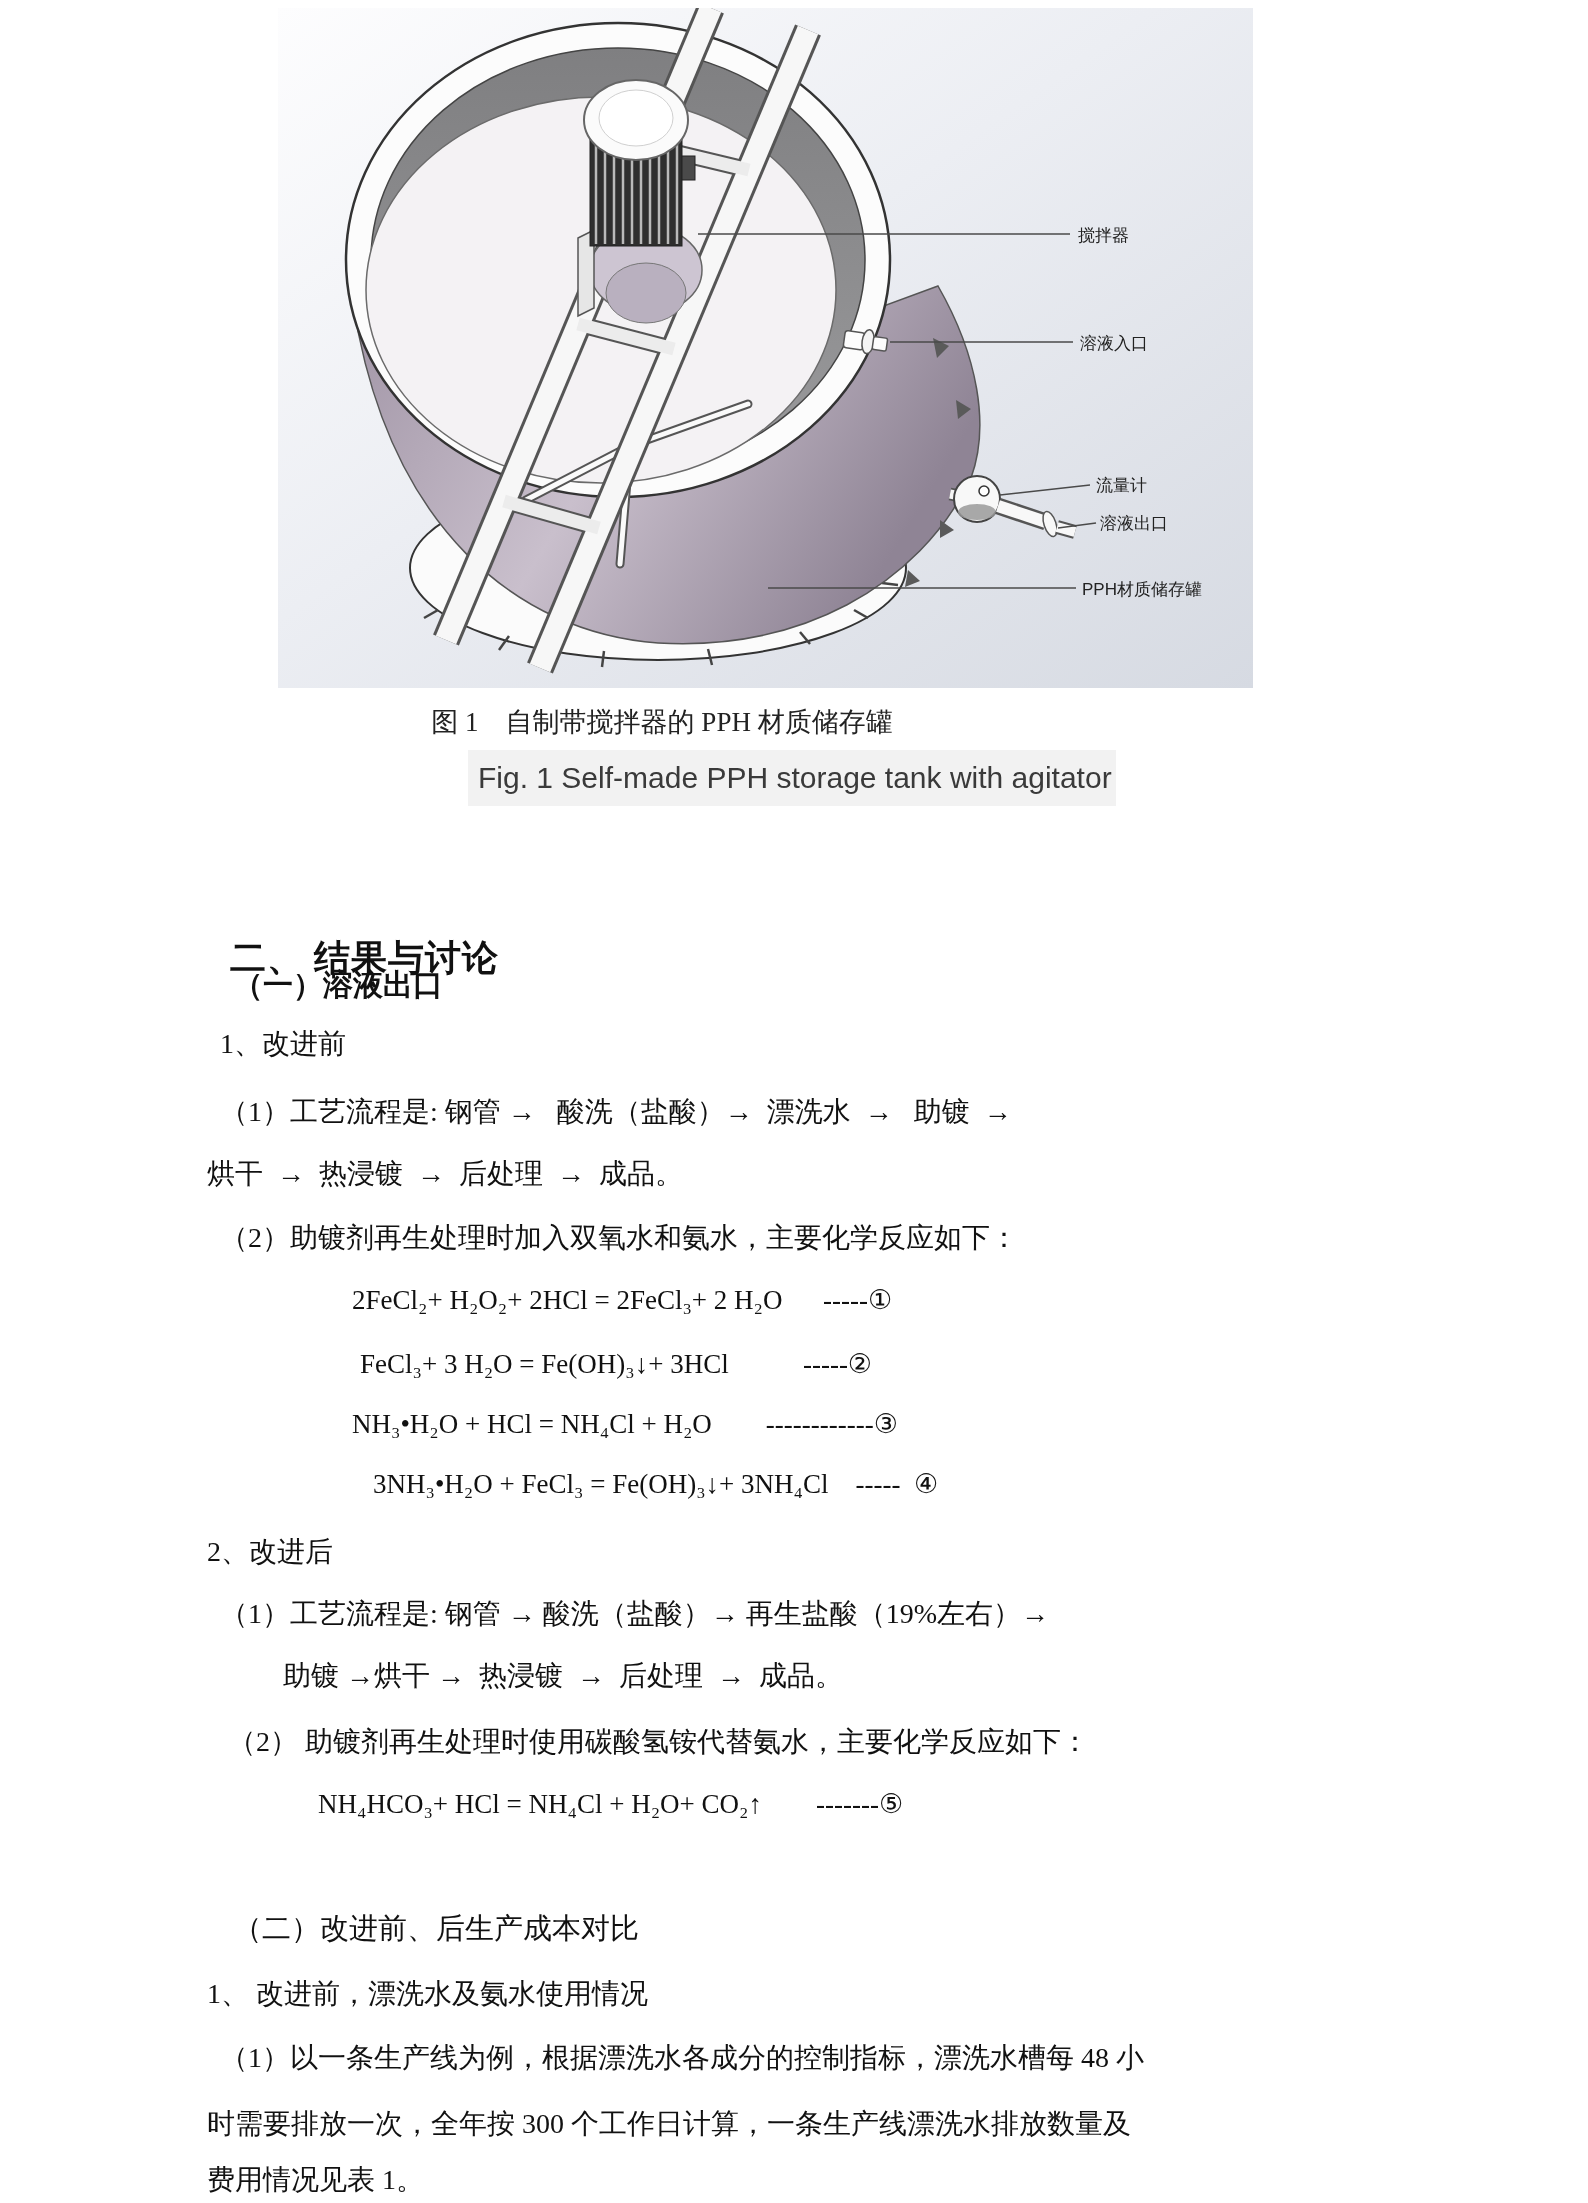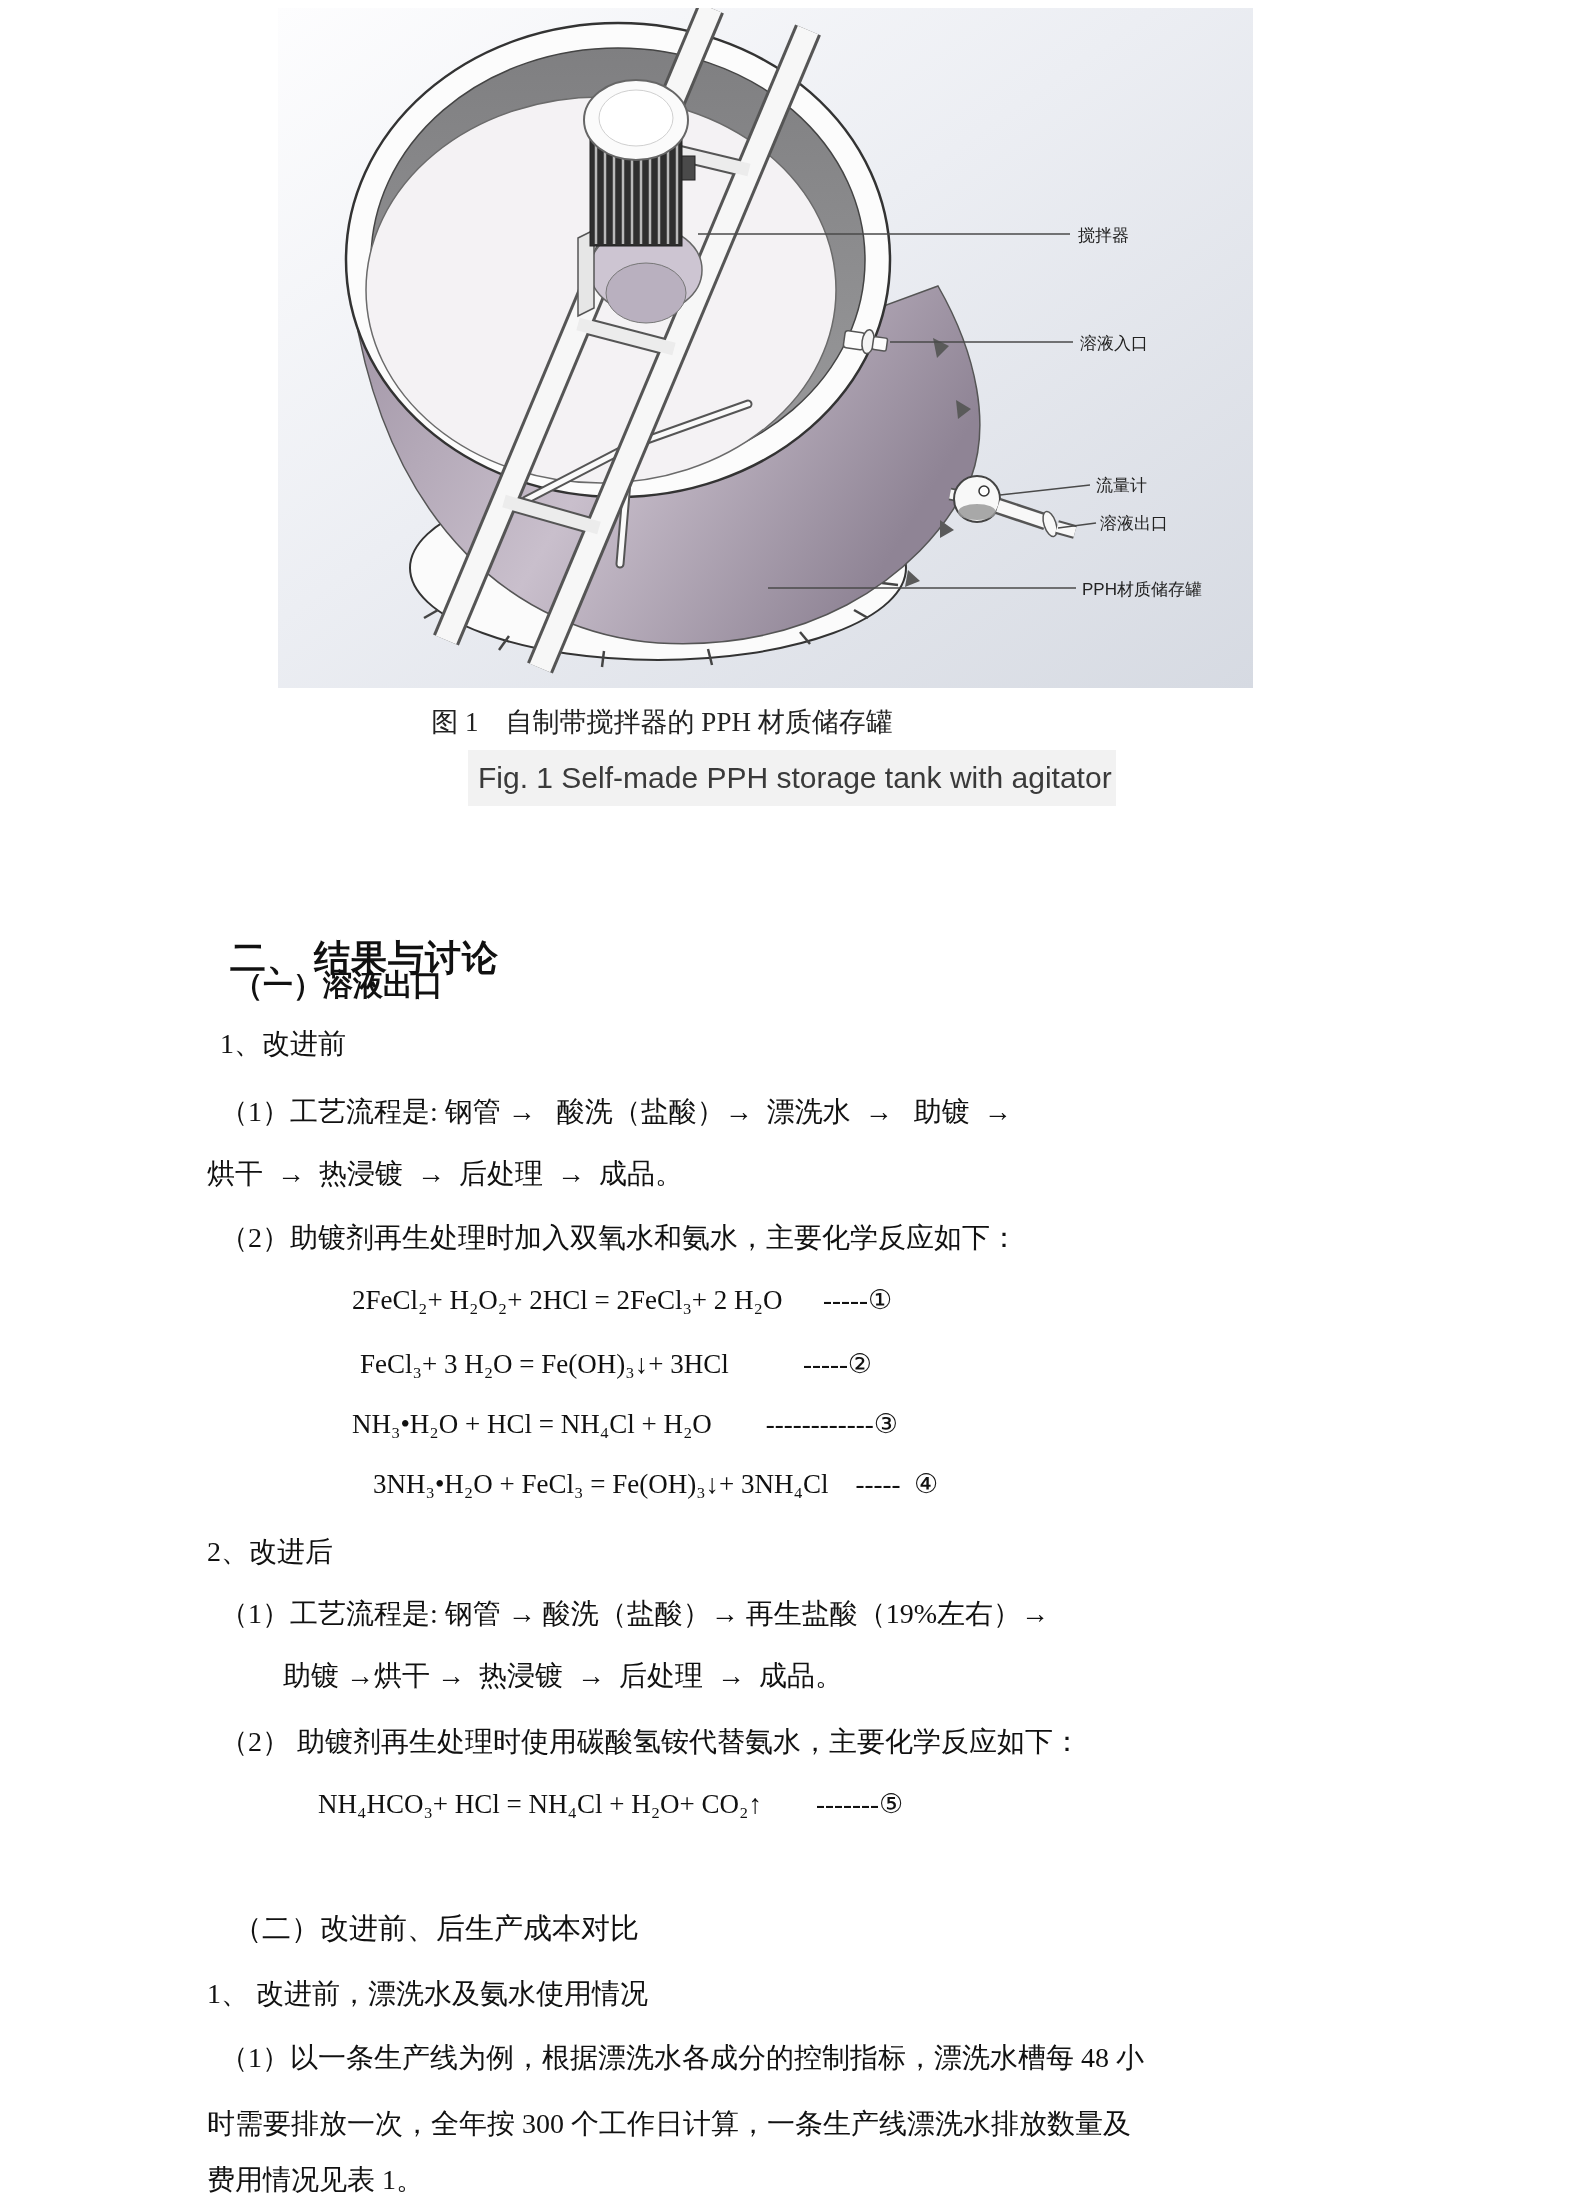--- a/index.html
+++ b/index.html
@@ -177,21 +177,21 @@
   <div class="line t" style="left:220px;top:1220px;text-align:right;">（2）助镀剂再生处理时加入双氧水和氨水，主要化学反应如下：</div>
 
   <div class="line eq" style="left:352px;top:1284px;">2FeCl₂+ H₂O₂+ 2HCl = 2FeCl₃+ 2 H₂O      -----①</div>
   <div class="line eq" style="left:360px;top:1348px;">FeCl₃+ 3 H₂O = Fe(OH)₃↓+ 3HCl           -----②</div>
   <div class="line eq" style="left:352px;top:1408px;">NH₃•H₂O + HCl = NH₄Cl + H₂O        ------------③</div>
   <div class="line eq" style="left:373px;top:1468px;">3NH₃•H₂O + FeCl₃ = Fe(OH)₃↓+ 3NH₄Cl    -----  ④</div>
 
   <div class="line t" style="left:207px;top:1534px;">2、改进后</div>
   <div class="line t" style="left:220px;top:1596px;">（1）工艺流程是: 钢管 → 酸洗（盐酸）→ 再生盐酸（19%左右）→</div>
   <div class="line t" style="left:283px;top:1658px;">助镀 →烘干 →  热浸镀  →  后处理  →  成品。</div>
-  <div class="line t" style="left:220px;top:1724px;text-align:right;">（2） 助镀剂再生处理时使用碳酸氢铵代替氨水，主要化学反应如下：</div>
+  <div class="line t" style="left:228px;top:1724px;text-align:right;">（2） 助镀剂再生处理时使用碳酸氢铵代替氨水，主要化学反应如下：</div>
 
   <div class="line eq" style="left:318px;top:1788px;">NH₄HCO₃+ HCl = NH₄Cl + H₂O+ CO₂↑        -------⑤</div>
 
   <div class="line h3" style="left:233px;top:1910px;">（二）改进前、后生产成本对比</div>
   <div class="line t" style="left:207px;top:1976px;">1、 改进前，漂洗水及氨水使用情况</div>
   <div class="line t" style="left:220px;top:2040px;">（1）以一条生产线为例，根据漂洗水各成分的控制指标，漂洗水槽每 48 小</div>
   <div class="line t" style="left:207px;top:2106px;">时需要排放一次，全年按 300 个工作日计算，一条生产线漂洗水排放数量及</div>
   <div class="line t" style="left:207px;top:2162px;">费用情况见表 1。</div>
 
 </div>

